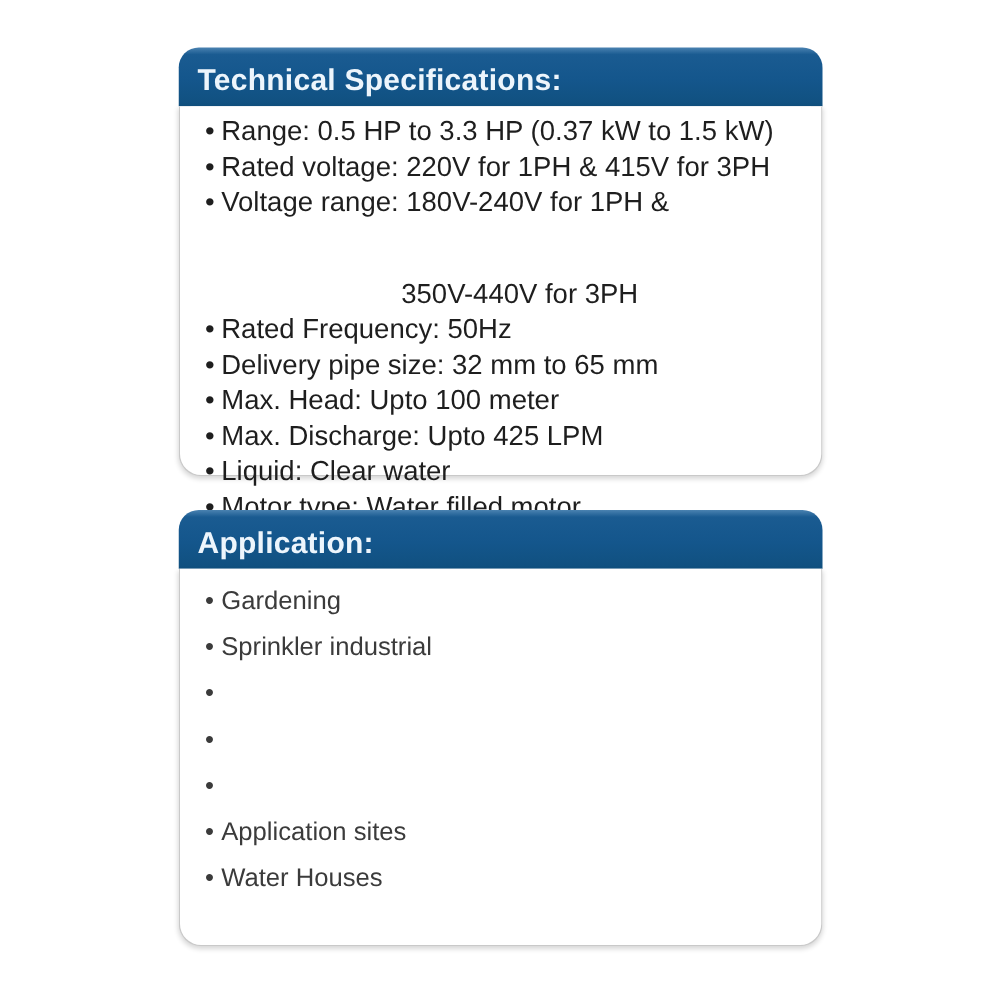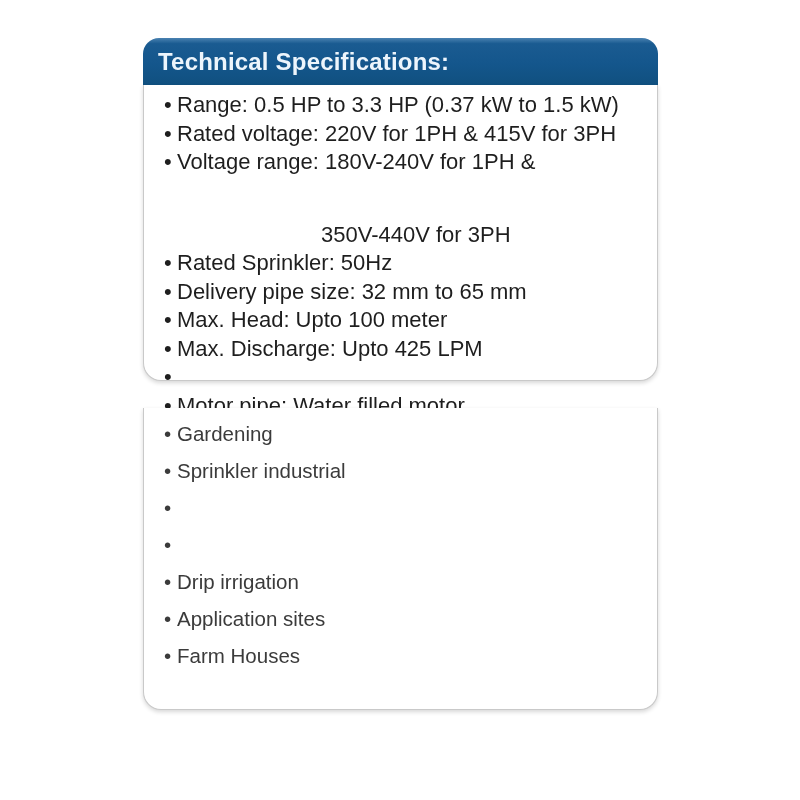--- a/index.html
+++ b/index.html
@@ -19,22 +19,21 @@
     position: absolute;
     left: 143px;
     width: 515px;
   }
   .card-header {
     height: 47px;
     box-sizing: border-box;
     border-radius: 16px 16px 0 0;
     background: linear-gradient(180deg, #4a82b1 0%, #1a5b91 12%, #14568c 55%, #10507f 100%);
     display: flex;
-    align-items: center;
-    padding: 0 15px;
+    padding: 13px 15px;
   }
   .card-title {
     margin: 0;
     font-size: 24px;
     font-weight: bold;
     color: #edf5fc;
     letter-spacing: 0.2px;
   }
   .card-body {
     box-sizing: border-box;
@@ -99,71 +98,74 @@
           </li>
           <li>
             <span class="bullet">•</span>
             <span>Voltage range: 180V-240V for 1PH &amp;</span>
           </li>
           <li class="cont">
             <span>350V-440V for 3PH</span>
           </li>
           <li>
             <span class="bullet">•</span>
-            <span>Rated Sprinkler: 50Hz</span>
+            <span>Rated Frequency: 50Hz</span>
           </li>
           <li>
             <span class="bullet">•</span>
             <span>Delivery pipe size: 32 mm to 65 mm</span>
           </li>
           <li>
             <span class="bullet">•</span>
             <span>Max. Head: Upto 100 meter</span>
           </li>
           <li>
             <span class="bullet">•</span>
             <span>Max. Discharge: Upto 425 LPM</span>
           </li>
           <li>
             <span class="bullet">•</span>
+            <span>Liquid: Clear water</span>
           </li>
           <li>
             <span class="bullet">•</span>
-            <span>Motor pipe: Water filled motor</span>
+            <span>Motor type: Water filled motor</span>
           </li>
         </ul>
     </div>
   </section>
 
   <section class="card" style="top:408px;">
+    <header class="card-header">
+      <h2 class="card-title">Application:</h2>
+    </header>
     <div class="card-body app-body">
       <ul class="list app-list" id="app-list">
           <li>
             <span class="bullet">•</span>
             <span>Gardening</span>
           </li>
           <li>
             <span class="bullet">•</span>
             <span>Sprinkler industrial</span>
           </li>
           <li>
             <span class="bullet">•</span>
           </li>
           <li>
             <span class="bullet">•</span>
           </li>
           <li>
             <span class="bullet">•</span>
-            <span>Drip irrigation</span>
           </li>
           <li>
             <span class="bullet">•</span>
             <span>Application sites</span>
           </li>
           <li>
             <span class="bullet">•</span>
-            <span>Farm Houses</span>
+            <span>Water Houses</span>
           </li>
         </ul>
     </div>
   </section>
 
 </div>
 
 </body></html>

